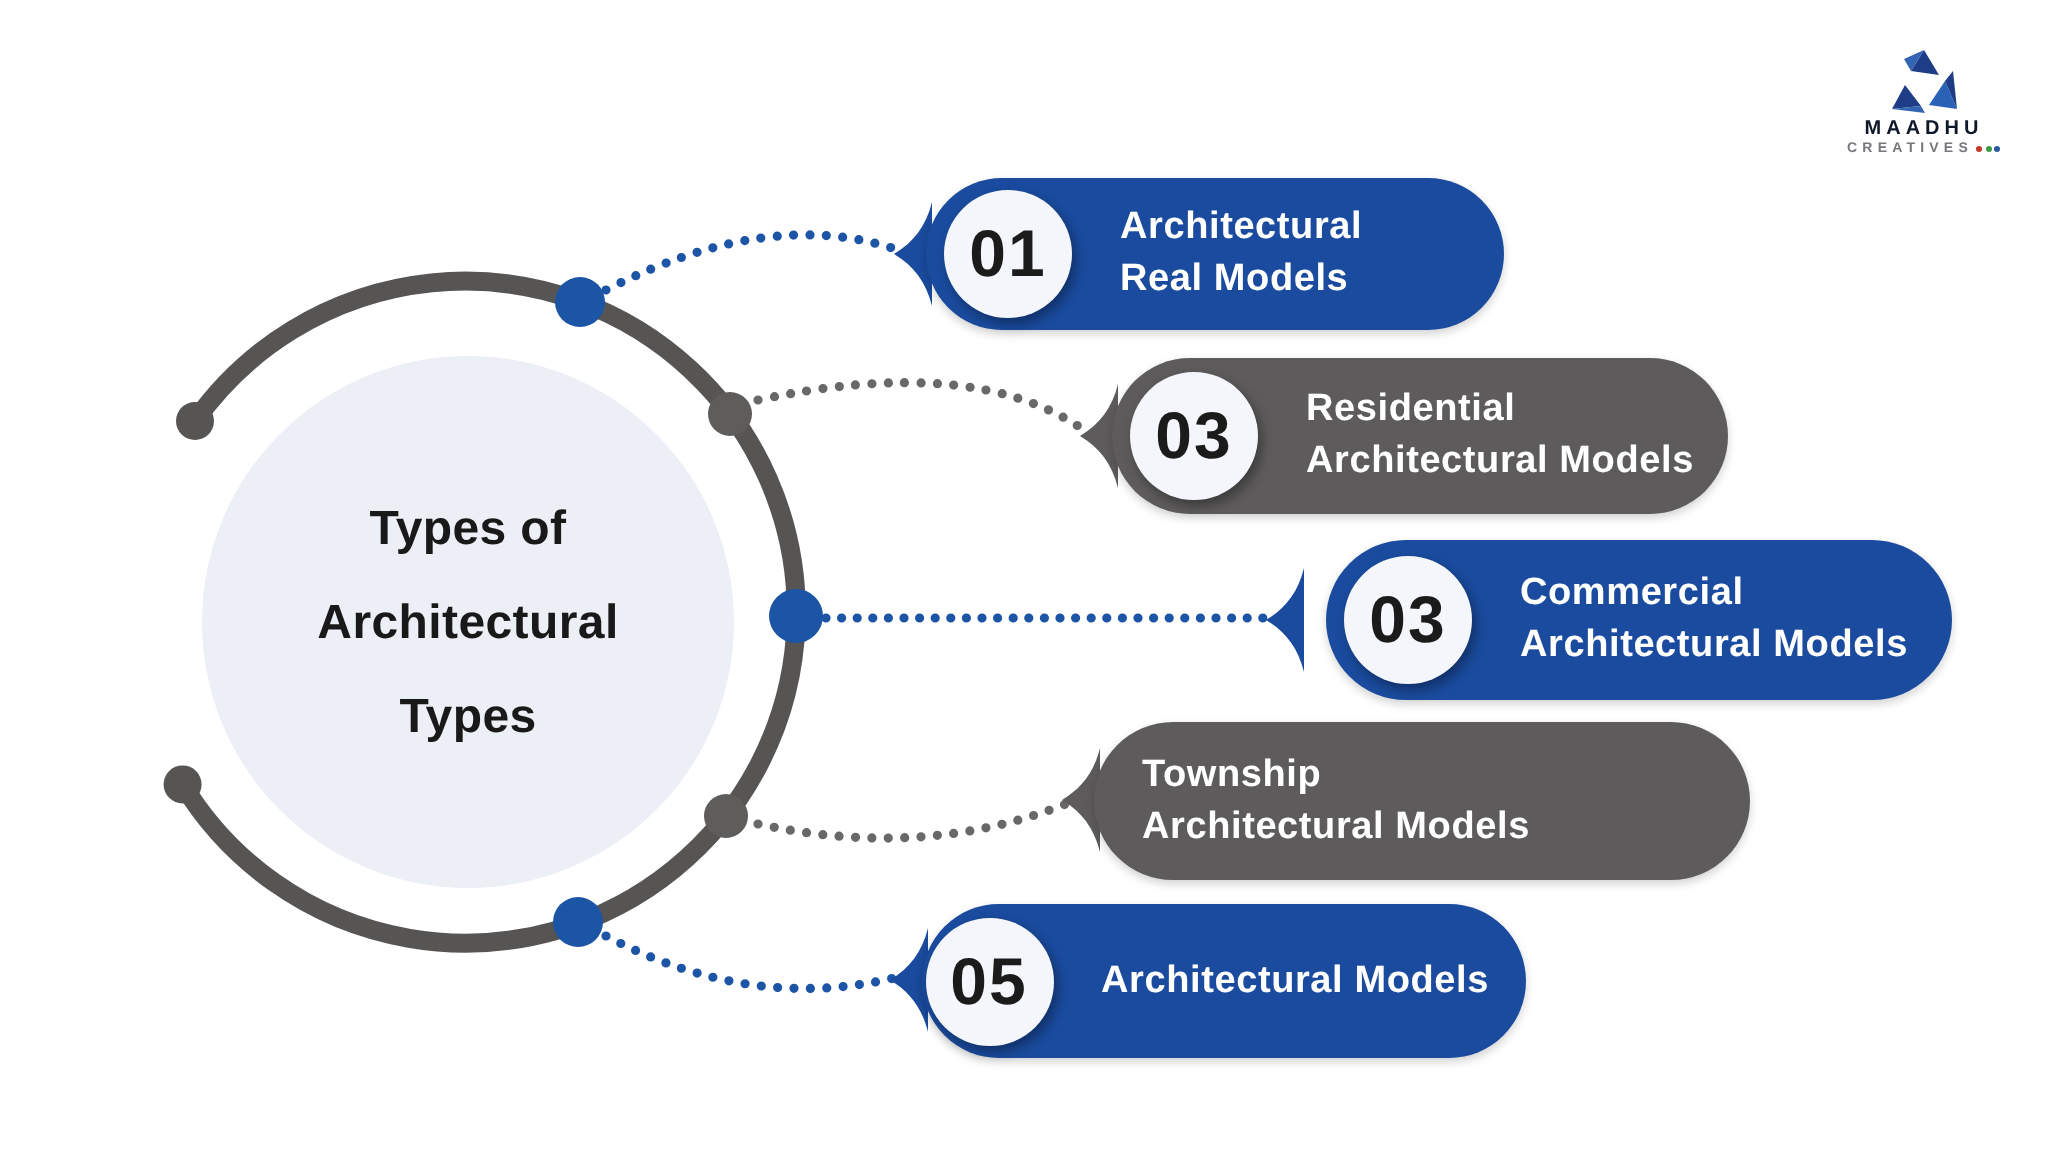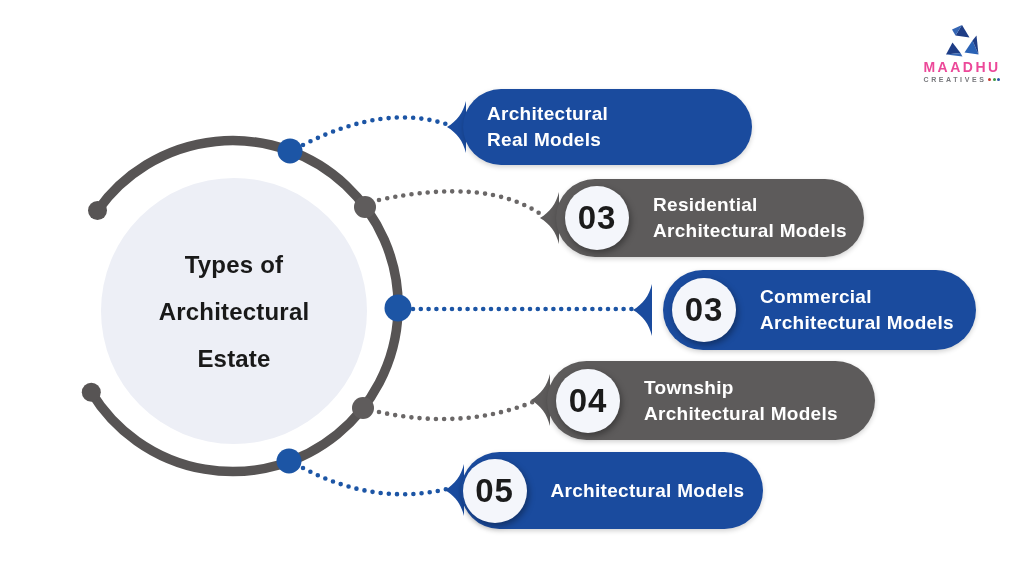--- a/index.html
+++ b/index.html
@@ -69,24 +69,24 @@
     white-space: nowrap;
   }
   .logo {
     position: absolute;
     left: 912px; top: 24px;
     width: 100px;
     text-align: center;
   }
   .logo-mark { display: block; margin: 0 auto 2px auto; }
   .logo-name {
-    font-size: 14px;
+    font-size: 10px;
     font-weight: 700;
     letter-spacing: 2.5px;
-    color: #ec4899;
+    color: #0f172a;
   }
   .logo-sub {
     margin-top: 1px;
     font-size: 7px;
     font-weight: 700;
     letter-spacing: 2.6px;
     color: #77787c;
     display: flex;
     align-items: center;
     justify-content: center;
@@ -128,25 +128,26 @@
     <path fill="#5D5B5B" d="M540 218 C550 212 556 204 559 192 L559 244 C556 232 550 224 540 218 Z"></path>
     <path fill="#1A4B9E" d="M633 310 C643 304 649 296 652 284 L652 336 C649 324 643 316 633 310 Z"></path>
     <path fill="#5D5B5B" d="M531 400 C541 394 547 386 550 374 L550 426 C547 414 541 406 531 400 Z"></path>
     <path fill="#1A4B9E" d="M445 490 C455 484 461 476 464 464 L464 516 C461 504 455 496 445 490 Z"></path>
   </svg>
 
   <div class="center-circle">
     <div class="center-title">
       <div>Types of</div>
       <div>Architectural</div>
-      <div>Estate</div>
+      <div>Types</div>
     </div>
   </div>
 
   <div class="pill blue" style="left:463px; top:89px; width:289px; height:76px;">
+    <div class="pill-num">01</div>
     <div class="pill-label">
       <div>Architectural</div>
       <div>Real Models</div>
     </div>
   </div>
 
   <div class="pill gray" style="left:556px; top:179px; width:308px; height:78px;">
     <div class="pill-num">03</div>
     <div class="pill-label">
       <div>Residential</div>
@@ -156,21 +157,20 @@
 
   <div class="pill blue" style="left:663px; top:270px; width:313px; height:80px;">
     <div class="pill-num">03</div>
     <div class="pill-label">
       <div>Commercial</div>
       <div>Architectural Models</div>
     </div>
   </div>
 
   <div class="pill gray" style="left:547px; top:361px; width:328px; height:79px;">
-    <div class="pill-num">04</div>
     <div class="pill-label">
       <div>Township</div>
       <div>Architectural Models</div>
     </div>
   </div>
 
   <div class="pill blue" style="left:461px; top:452px; width:302px; height:77px;justify-content:center;">
     <div class="pill-num">05</div>
     <div class="pill-label">
       <div>Architectural Models</div>

